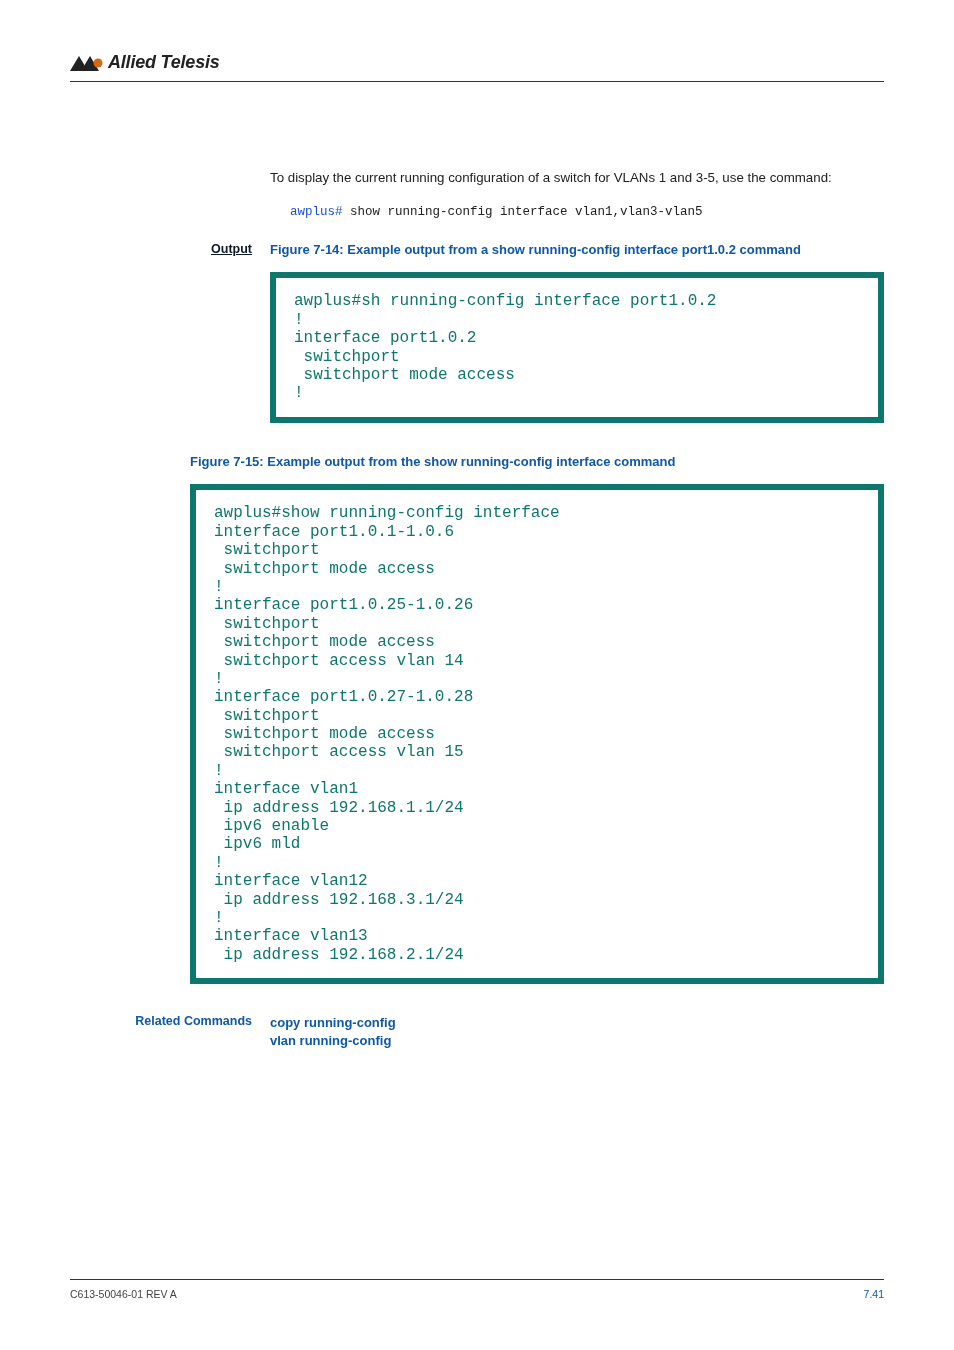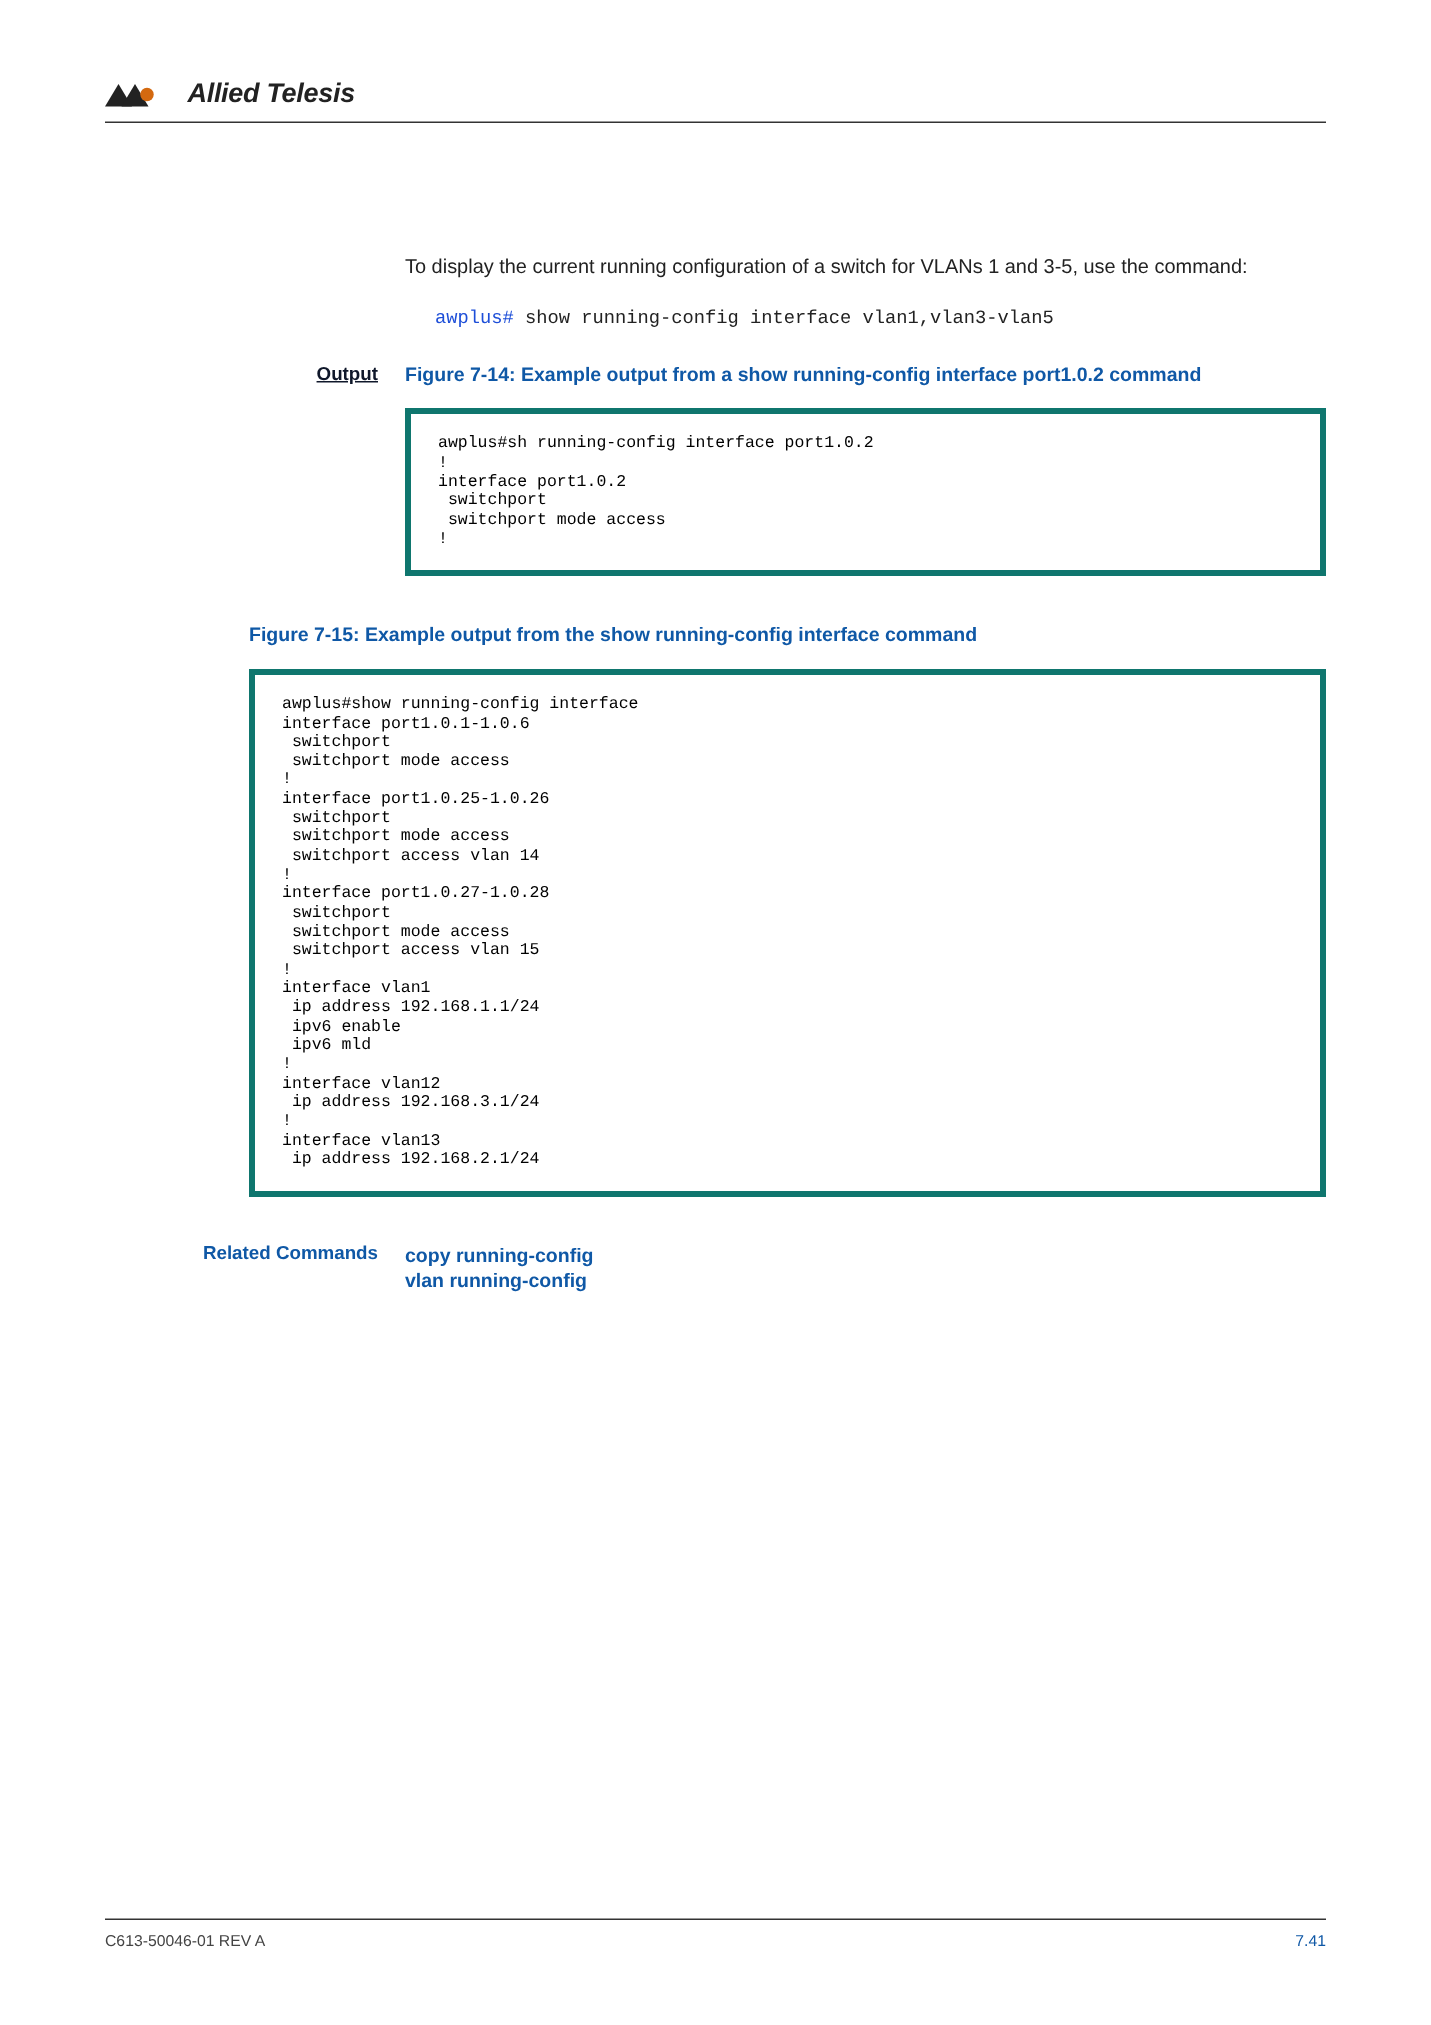--- a/index.html
+++ b/index.html
@@ -10,21 +10,21 @@
     font-family: "Segoe UI", "Helvetica Neue", Arial, sans-serif;
     color: #222;
     position: relative;
   }
   .header {
     position: absolute;
     top: 52px;
     left: 70px;
     right: 70px;
   }
-  .logo-wrap { display: flex; align-items: center; gap: 19px; }
+  .logo-wrap { display: flex; align-items: center; gap: 2px; }
   .logo-text {
     font-size: 18px;
     font-weight: 600;
     font-style: italic;
     color: #222;
     letter-spacing: -0.2px;
   }
   .hr-top {
     margin-top: 8px;
     border: none;
@@ -64,27 +64,27 @@
     text-decoration: underline;
   }
   .fig-title {
     color: #0f58a6;
     font-weight: 700;
     font-size: 13px;
     line-height: 1.35;
     margin-bottom: 14px;
   }
   .code-box {
-    border: 4px solid #0f766e;
+    border: 6px solid #0f766e;
     padding: 14px 18px;
     font-family: "Courier New", monospace;
-    font-size: 11px;
+    font-size: 16px;
     line-height: 1.15;
     white-space: pre;
-    color: #000000;
+    color: #0f766e;
     margin-bottom: 30px;
   }
   .rel-row { display: flex; margin-top: 21px; }
   .rel-label {
     width: 200px;
     min-width: 200px;
     text-align: right;
     padding-right: 18px;
     color: #0f58a6;
     font-weight: 700;
@@ -109,21 +109,21 @@
   }
   .footer-grid {
     display: flex;
     justify-content: space-between;
     align-items: flex-end;
     font-size: 10.5px;
   }
   .footer-left { color: #444; }
   .footer-center { text-align: center; color: #0f58a6; line-height: 1.35; flex: 1; }
   .footer-right { color: #0f58a6; text-align: center; }
-  .indent-block { margin-left: 96px; }
+  .indent-block { margin-left: 120px; }
 </style>
 </head>
 <body>
 
 <div class="header">
   <div class="logo-wrap">
     <svg width="36" height="18" viewBox="0 0 36 18">
       <polygon points="0,17 9,2 18,17" fill="#222"></polygon>
       <polygon points="11,17 20,2 29,17" fill="#222"></polygon>
       <circle cx="28" cy="9" r="4.5" fill="#d4690f"></circle>

